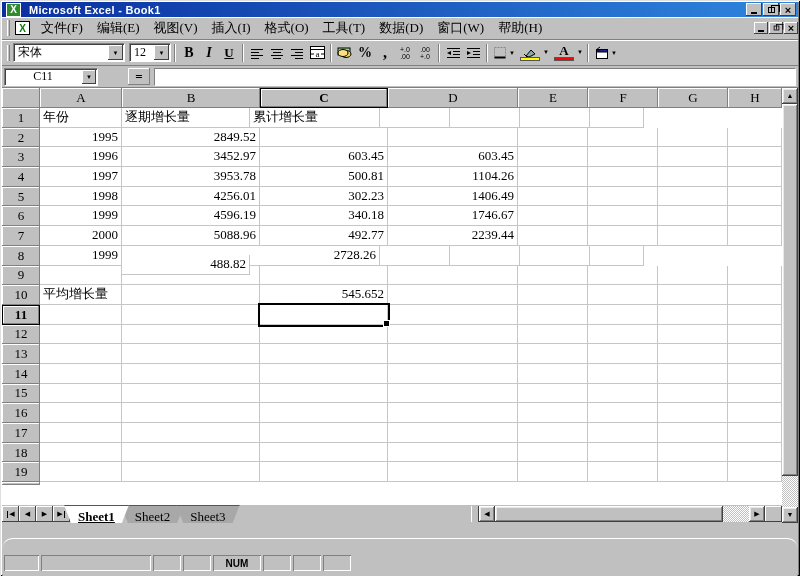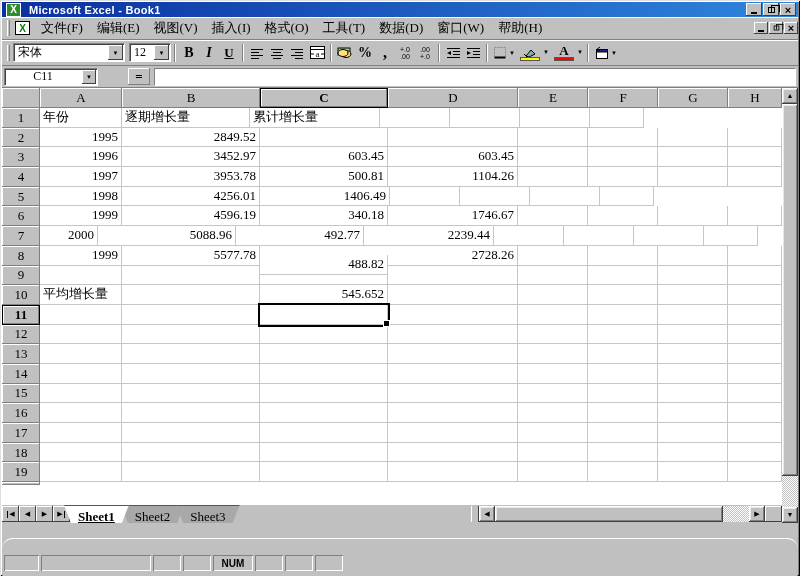--- a/index.html
+++ b/index.html
@@ -118,21 +118,21 @@
   
   .drawbar{top:538px; height:46px; border-top:1px solid var(--hl); box-shadow:inset 0 -1px 0 var(--sh); padding-left:2px;border-radius:11px;}
   .dlabel{font-size:13px; padding:0 3px; white-space:nowrap;}
   svg{display:block;}
   
   .statusbar{top:552px; height:22px; background:var(--face); display:flex; align-items:center; padding:2px 2px 2px 2px; gap:2px;}
   .panel{height:16px; background:var(--face);
     box-shadow:inset 1px 1px 0 var(--sh), inset -1px -1px 0 var(--hl);
     display:flex; align-items:center; padding:0 6px; font-size:12px;}
   .panel.main{flex:1;}
-  .panel.p35{width:35px;} .panel.p110{width:110px;} .panel.p28{width:28px;} .panel.p36{width:40px; justify-content:center; font-family:"Liberation Sans",sans-serif; font-size:10px; font-weight:bold;padding-left:6px;}
+  .panel.p35{width:35px;} .panel.p110{width:110px;} .panel.p28{width:28px;} .panel.p36{width:48px; justify-content:center; font-family:"Liberation Sans",sans-serif; font-size:10px; font-weight:bold;padding-left:6px;}
 </style>
 </head>
 <body>
 
 <div class="band titlebar">
   <div class="bookicon" style="background:#2e8b2e;color:#fff;border-color:#fff;">X</div>
   <div class="apptitle">Microsoft Excel - Book1</div>
   <div class="winbtn">
       <span class="glyph-min"></span>
     </div>
@@ -373,52 +373,52 @@
         <div class="cell num" style="width: 130px;">1104.26</div>
         <div class="cell" style="width: 70px;"></div>
         <div class="cell" style="width: 70px;"></div>
         <div class="cell" style="width: 70px;"></div>
         <div class="cell" style="width: 54px;"></div>
       </div>
       <div class="grid-row">
         <div class="hdr rowhdr">5</div>
         <div class="cell num" style="width: 82px;">1998</div>
         <div class="cell num" style="width: 138px;">4256.01</div>
+        <div class="cell num" style="width: 128px;">302.23</div>
         <div class="cell num" style="width: 130px;">1406.49</div>
         <div class="cell" style="width: 70px;"></div>
         <div class="cell" style="width: 70px;"></div>
         <div class="cell" style="width: 70px;"></div>
         <div class="cell" style="width: 54px;"></div>
       </div>
       <div class="grid-row">
         <div class="hdr rowhdr">6</div>
         <div class="cell num" style="width: 82px;">1999</div>
         <div class="cell num" style="width: 138px;">4596.19</div>
         <div class="cell num" style="width: 128px;">340.18</div>
         <div class="cell num" style="width: 130px;">1746.67</div>
         <div class="cell" style="width: 70px;"></div>
         <div class="cell" style="width: 70px;"></div>
         <div class="cell" style="width: 70px;"></div>
         <div class="cell" style="width: 54px;"></div>
       </div>
       <div class="grid-row">
         <div class="hdr rowhdr">7</div>
-        <div class="cell num" style="width: 58px;">2000</div>
+        <div class="cell num" style="width: 82px;">2000</div>
         <div class="cell num" style="width: 138px;">5088.96</div>
         <div class="cell num" style="width: 128px;">492.77</div>
         <div class="cell num" style="width: 130px;">2239.44</div>
         <div class="cell" style="width: 70px;"></div>
         <div class="cell" style="width: 70px;"></div>
         <div class="cell" style="width: 70px;"></div>
         <div class="cell" style="width: 54px;"></div>
       </div>
       <div class="grid-row">
         <div class="hdr rowhdr">8</div>
         <div class="cell num" style="width: 82px;">1999</div>
-        <div class="cell num" style="width: 138px;">5577.78</div>
         <div class="cell num" style="width: 128px; margin-top: 9px;">488.82</div>
         <div class="cell num" style="width: 130px;">2728.26</div>
         <div class="cell" style="width: 70px;"></div>
         <div class="cell" style="width: 70px;"></div>
         <div class="cell" style="width: 70px;"></div>
         <div class="cell" style="width: 54px;"></div>
       </div>
       <div class="grid-row">
         <div class="hdr rowhdr">9</div>
         <div class="cell" style="width: 82px;"></div>

